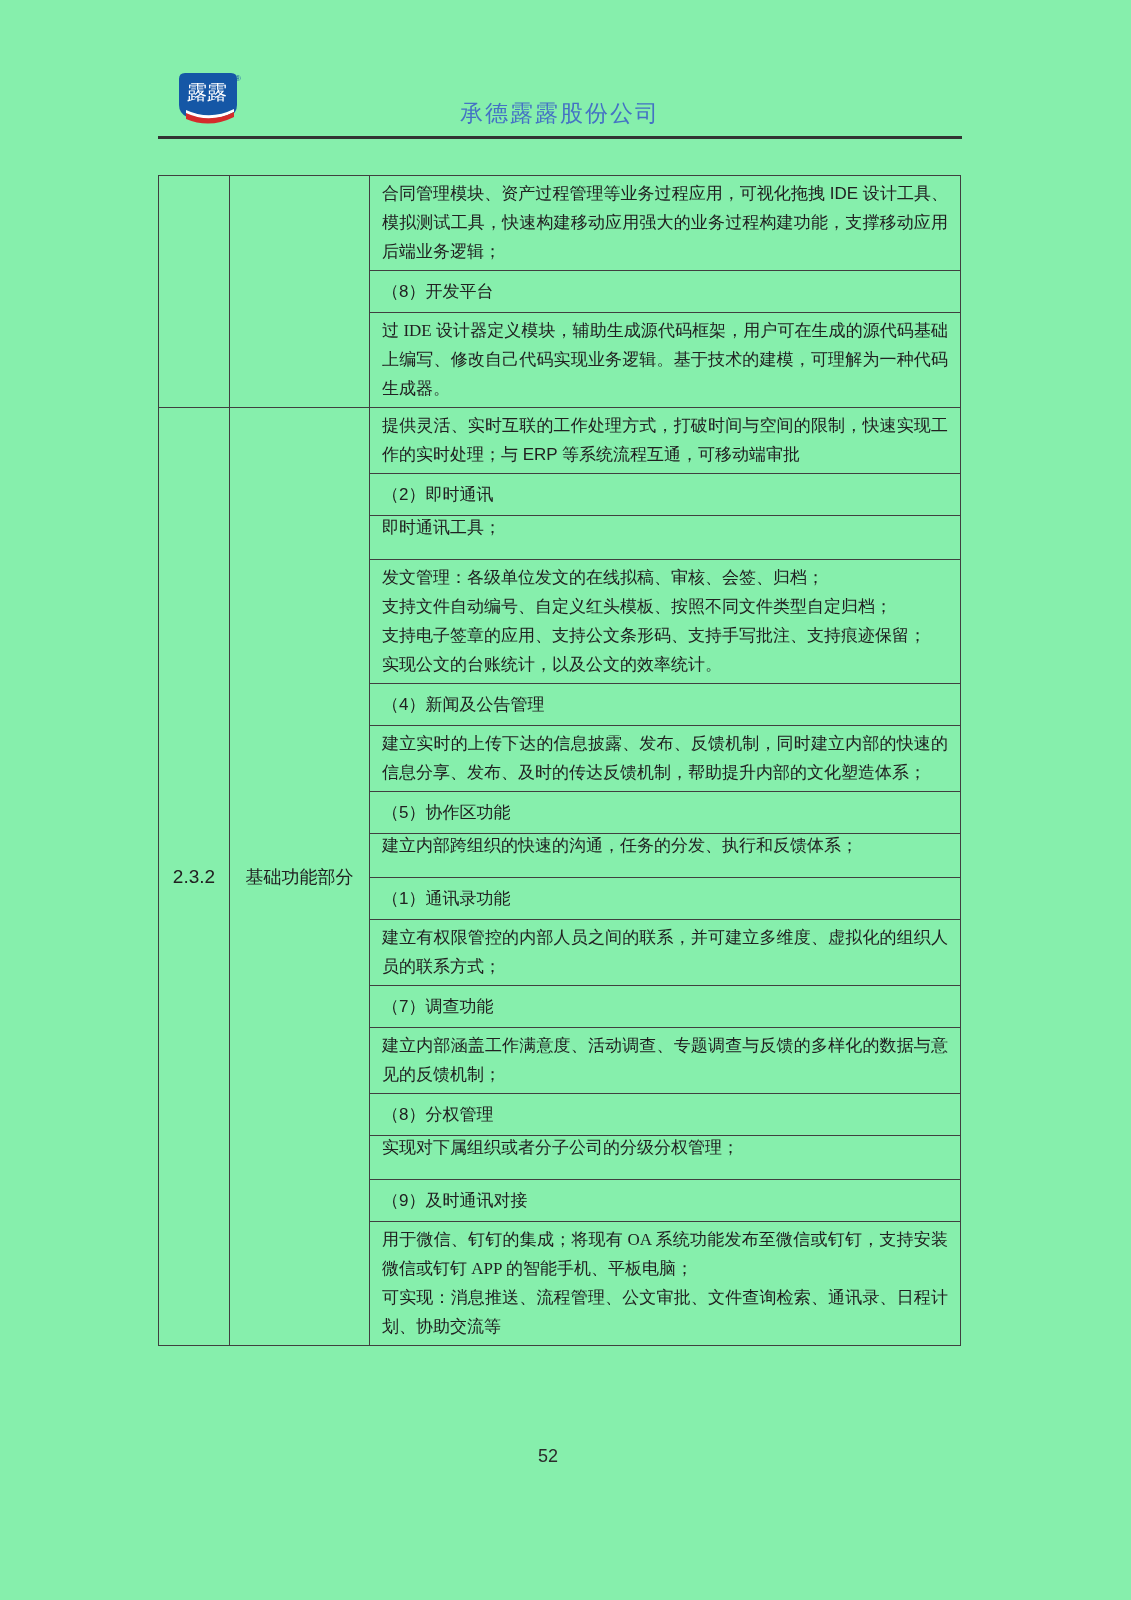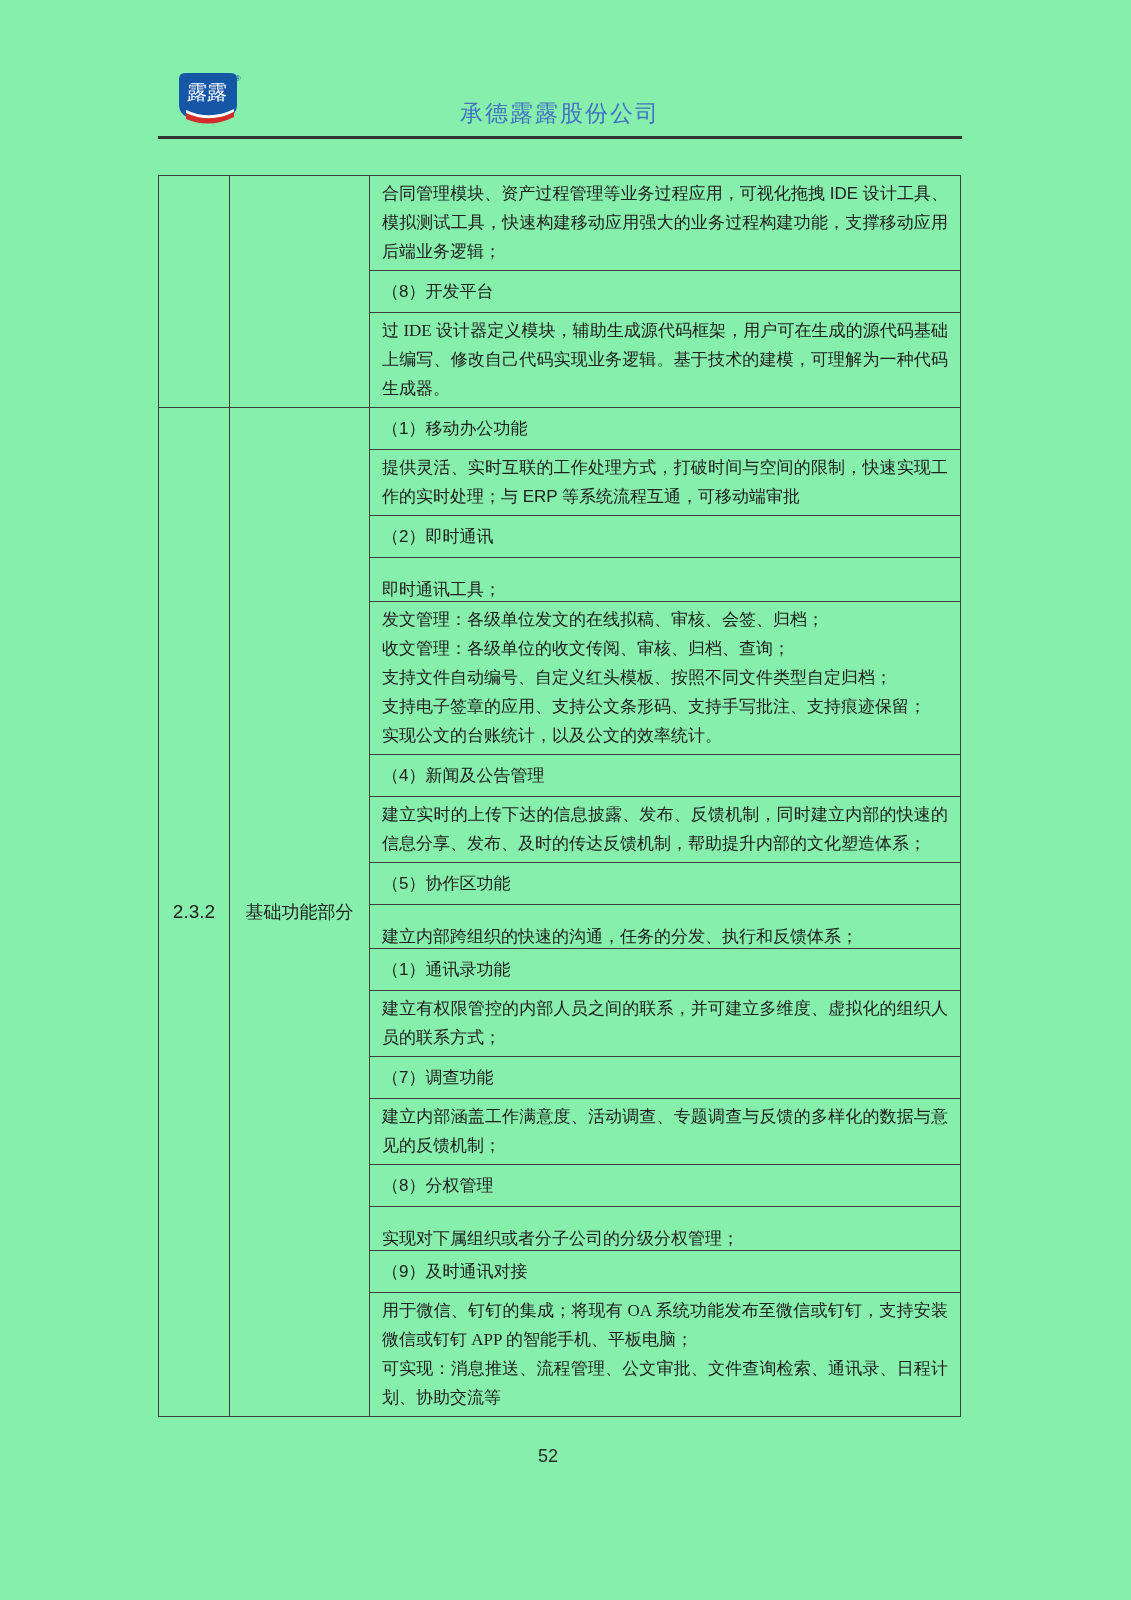--- a/index.html
+++ b/index.html
@@ -42,21 +42,21 @@
     font-size:18px;text-align:center;
   }
   .col-body{flex:1 1 auto;min-width:0;display:flex;flex-direction:column;}
   .sub{border-bottom:1px solid #3f3f3f;box-sizing:border-box;}
   .col-body .sub:last-child{border-bottom:none;font-family:Liberation Serif, serif;}
   .sub.head{
     min-height:42px;display:flex;align-items:center;
     padding:0 12px;
   }
   .sub.line1{
-    min-height:44px;display:flex;align-items:flex-end;
+    min-height:44px;display:flex;align-items:flex-start;
     padding:0 12px;
   }
   .sub.para{
     padding:3px 12px 4px 12px;
     line-height:29px;
     text-align:justify;
   }
   .sub.para > div{line-height:29px;}
   
   .page-num{
@@ -92,33 +92,29 @@
             <span>（8）开发平台</span>
           </div>
         <div class="sub para"><span>过 IDE 设计器定义模块，辅助生成源代码框架，用户可在生成的源代码基础上编写、修改自己代码实现业务逻辑。基于技术的建模，可理解为一种代码生成器。</span></div>
       </div>
     </div>
 
     <div class="tgroup">
       <div class="col-no">2.3.2</div>
       <div class="col-sec">基础功能部分</div>
       <div class="col-body">
-        <div class="sub head">
-            <span>（1）移动办公功能</span>
-          </div>
         <div class="sub para"><span>提供灵活、实时互联的工作处理方式，打破时间与空间的限制，快速实现工作的实时处理；与 ERP 等系统流程互通，可移动端审批</span></div>
         <div class="sub head">
             <span>（2）即时通讯</span>
           </div>
         <div class="sub line1">
             <span>即时通讯工具；</span>
           </div>
         <div class="sub para">
           <div>发文管理：各级单位发文的在线拟稿、审核、会签、归档；</div>
-          <div>收文管理：各级单位的收文传阅、审核、归档、查询；</div>
           <div>支持文件自动编号、自定义红头模板、按照不同文件类型自定归档；</div>
           <div>支持电子签章的应用、支持公文条形码、支持手写批注、支持痕迹保留；</div>
           <div>实现公文的台账统计，以及公文的效率统计。</div>
         </div>
         <div class="sub head">
             <span>（4）新闻及公告管理</span>
           </div>
         <div class="sub para"><span>建立实时的上传下达的信息披露、发布、反馈机制，同时建立内部的快速的信息分享、发布、及时的传达反馈机制，帮助提升内部的文化塑造体系；</span></div>
         <div class="sub head">
             <span>（5）协作区功能</span>

